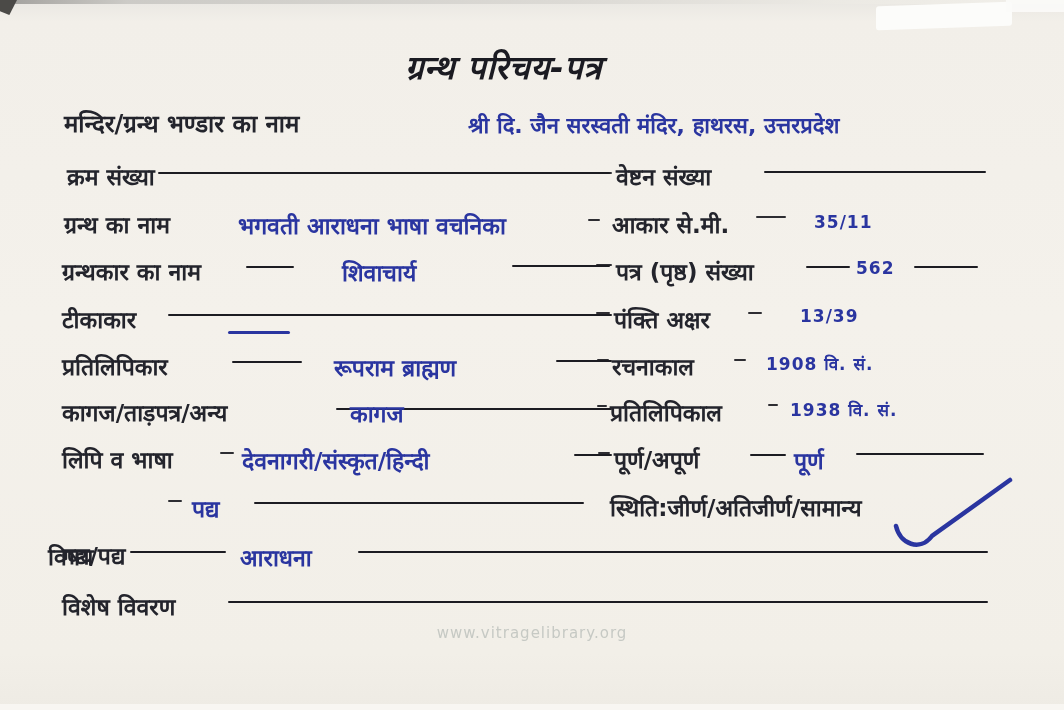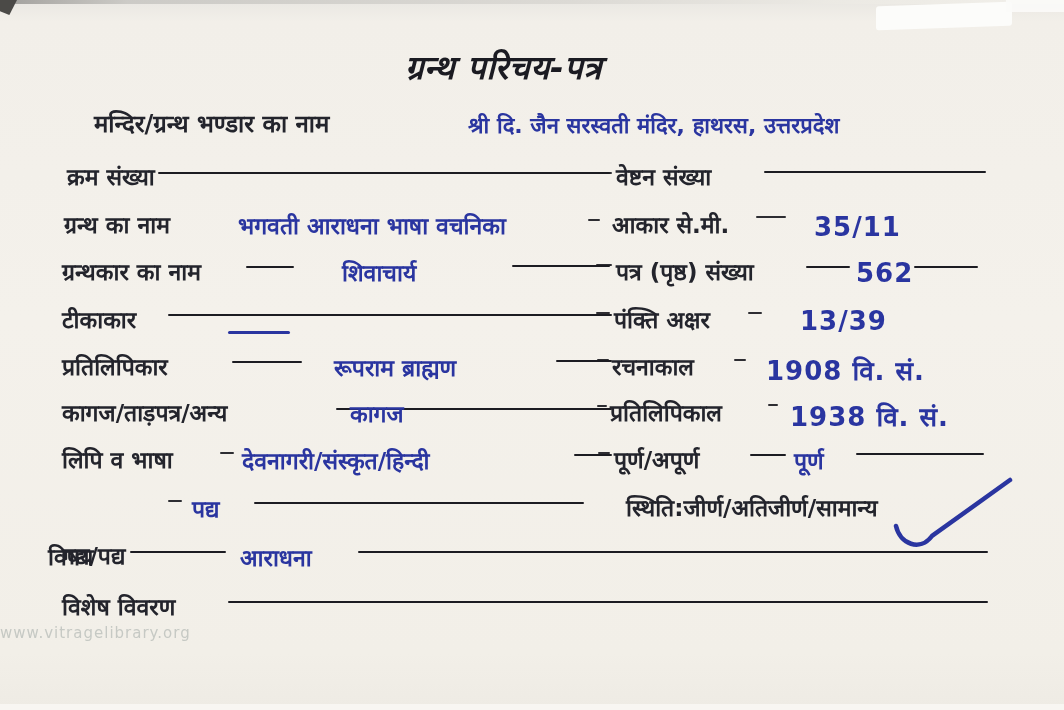--- a/index.html
+++ b/index.html
@@ -6,25 +6,25 @@
   .card{
     position:relative; width:1064px; height:710px; overflow:hidden;
     background:linear-gradient(180deg,#e9e7e2 0,#f2efe9 3%,#f4f1eb 45%,#f2efe8 92%,#eeebe4 100%);
     font-family:"DejaVu Sans","Liberation Sans",sans-serif;
     color:#1f2027;
   }
   .t{position:absolute; white-space:nowrap;}
   .title{font-size:33px; font-weight:700; color:#1b1b22; letter-spacing:.5px;}
   .lbl{font-size:23px; font-weight:700; color:#23242c;}
   .val{font-size:22px; font-weight:700; color:#2a35a0;}
-  .num{font-size:26px; font-weight:700; color:#2a35a0; letter-spacing:1px;}
+  .num{font-size:17px; font-weight:700; color:#2a35a0; letter-spacing:1px;}
   .rule{position:absolute; height:2px; background:#1c1c22; border-radius:2px;}
   .rule.thin{height:2px; opacity:.92;}
   .bdash{position:absolute; height:3px; background:#2a35a0; border-radius:2px;}
-  .wm{position:absolute; left:0; right:0; text-align:left; font-size:15px;
+  .wm{position:absolute; left:0; right:0; text-align:center; font-size:15px;
       color:#c6c9c4; letter-spacing:1px; font-weight:400;}
   
   .edge-top{position:absolute; left:0; top:0; width:100%; height:4px;
     background:linear-gradient(90deg,#888784,#c2c1bd 12%,#d8d6d1 55%,#eceae4 78%,#f4f2ec 100%); opacity:.75;}
   .corner-tl{position:absolute; left:0; top:0; width:17px; height:15px; background:#4b4a47;
     clip-path:polygon(0 0,100% 0,55% 100%,0 75%);}
   .notch-tr{position:absolute; left:876px; top:4px; width:136px; height:24px;
     background:#fcfcfa; transform:skewY(-2deg); border-radius:3px;}
   .corner-tr{position:absolute; right:0; top:0; width:58px; height:12px; background:#fbfbf8; opacity:.9;}
   .edge-bottom{position:absolute; left:0; bottom:0; width:100%; height:6px; background:#faf9f5; opacity:.8;}
@@ -37,21 +37,21 @@
 
   <div class="edge-top"></div>
   <div class="corner-tl"></div>
   <div class="notch-tr"></div>
   <div class="corner-tr"></div>
   <div class="edge-bottom"></div>
 
   <div class="t title" style="left:405px; top:44px;font-style:italic;">ग्रन्थ परिचय-पत्र</div>
 
   <div>
-    <span class="t lbl" style="left:64px; top:106px; font-size:24px;margin-left:30px;">मन्दिर/ग्रन्थ भण्डार का नाम</span>
+    <span class="t lbl" style="left:64px; top:106px; font-size:24px;">मन्दिर/ग्रन्थ भण्डार का नाम</span>
     <span class="t val" style="left:468px; top:109px;">श्री दि. जैन सरस्वती मंदिर, हाथरस, उत्तरप्रदेश</span>
   </div>
 
   <div>
     <span class="t lbl" style="left:67px; top:160px;">क्रम संख्या</span>
     <div class="rule" style="left:158px; top:172px; width:452px;"></div>
     <div class="rule thin" style="left:598px; top:172px; width:14px;"></div>
     <span class="t lbl" style="left:616px; top:160px;">वेष्टन संख्या</span>
     <div class="rule" style="left:764px; top:171px; width:222px;"></div>
   </div>
@@ -118,21 +118,21 @@
     <div class="rule" style="left:750px; top:454px; width:36px;"></div>
     <span class="t val" style="left:794px; top:444px; font-size:23px;">पूर्ण</span>
     <div class="rule" style="left:856px; top:453px; width:128px;"></div>
   </div>
 
   <div>
     <span class="t lbl" style="left:62px; top:491px;margin-top:48px;">गद्य/पद्य</span>
     <div class="rule thin" style="left:168px; top:500px; width:14px;"></div>
     <span class="t val" style="left:192px; top:492px; font-size:23px;">पद्य</span>
     <div class="rule" style="left:254px; top:502px; width:330px;"></div>
-    <span class="t lbl" style="left:626px; top:491px;">स्थिति:जीर्ण/अतिजीर्ण/सामान्य</span>
+    <span class="t lbl" style="left:610px; top:491px;">स्थिति:जीर्ण/अतिजीर्ण/सामान्य</span>
     <svg class="tick-svg" style="left:884px; top:474px;" width="140" height="84" viewBox="0 0 140 84">
       <path d="M 12 52 C 16 70, 36 78, 48 62 L 126 6" fill="none" stroke="#2a35a0" stroke-width="4.5" stroke-linecap="round"></path>
     </svg>
   </div>
 
   <div>
     <span class="t lbl" style="left:48px; top:540px;">विषय</span>
     <div class="rule" style="left:130px; top:551px; width:96px;"></div>
     <span class="t val" style="left:240px; top:541px; font-size:23px;">आराधना</span>
     <div class="rule" style="left:358px; top:551px; width:630px;"></div>

